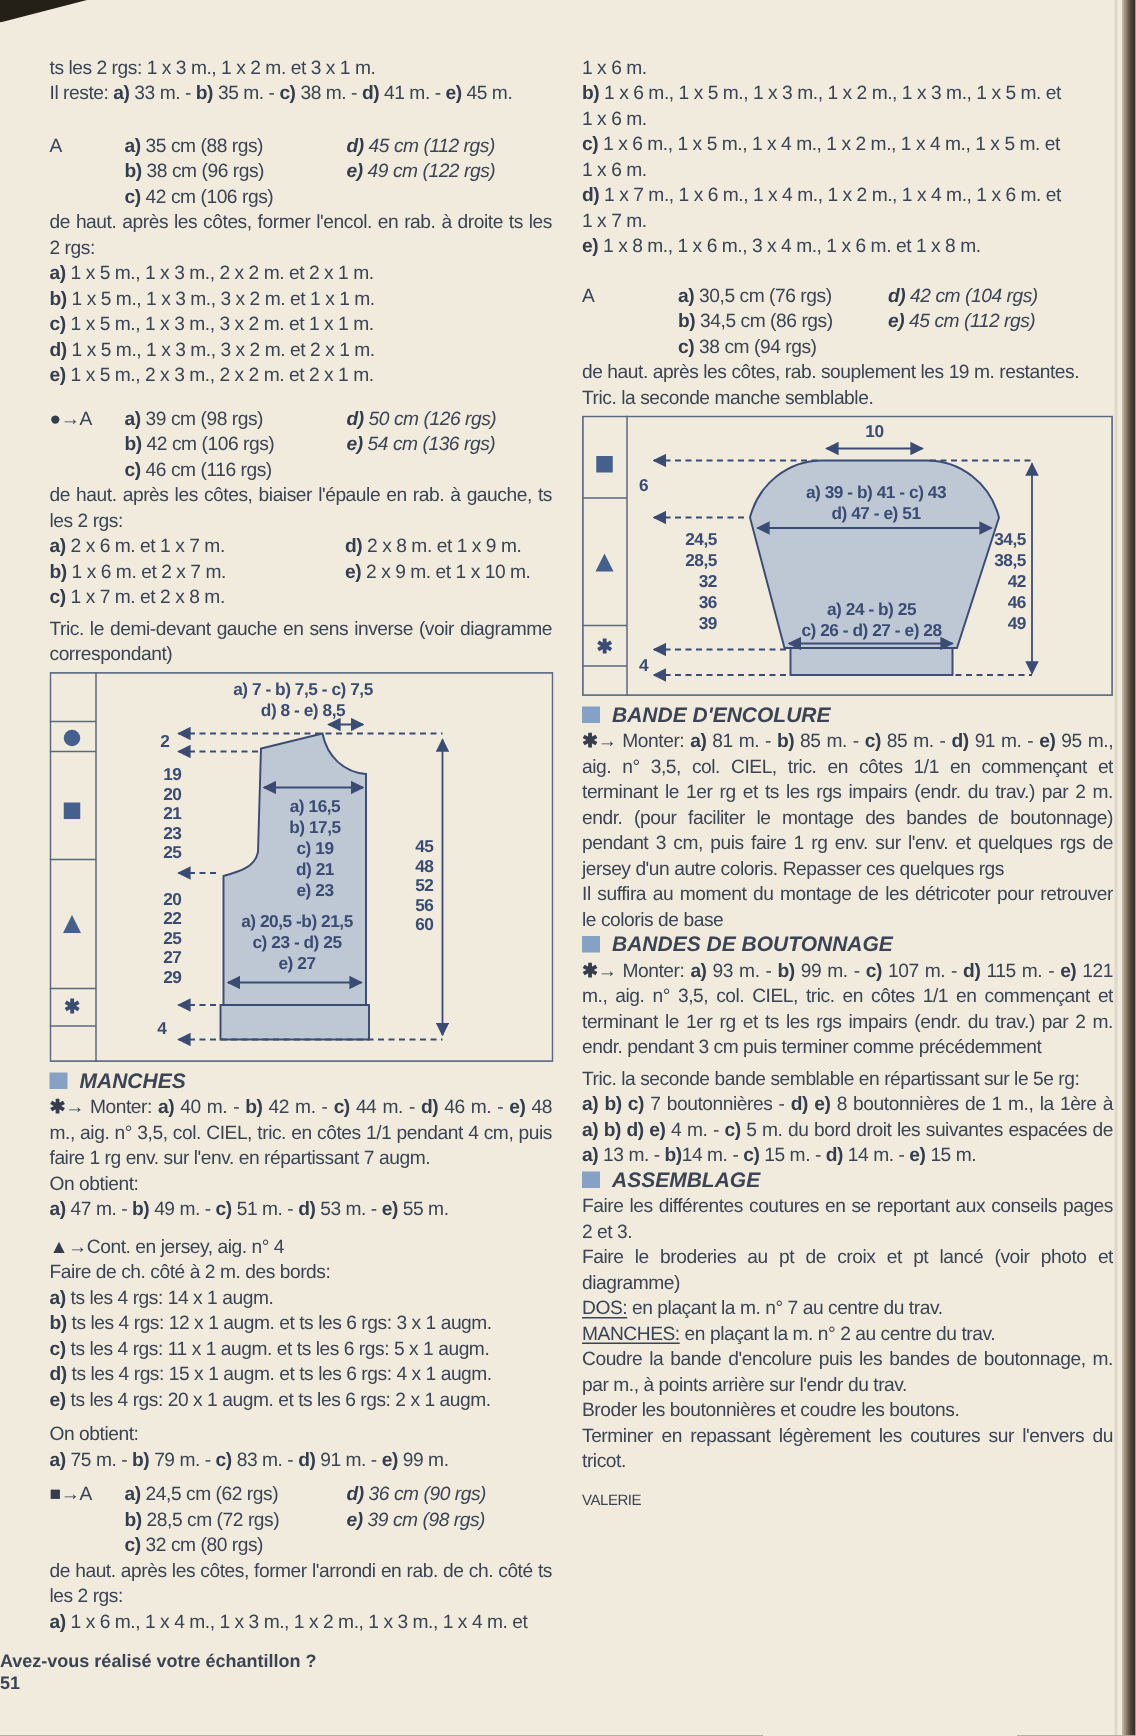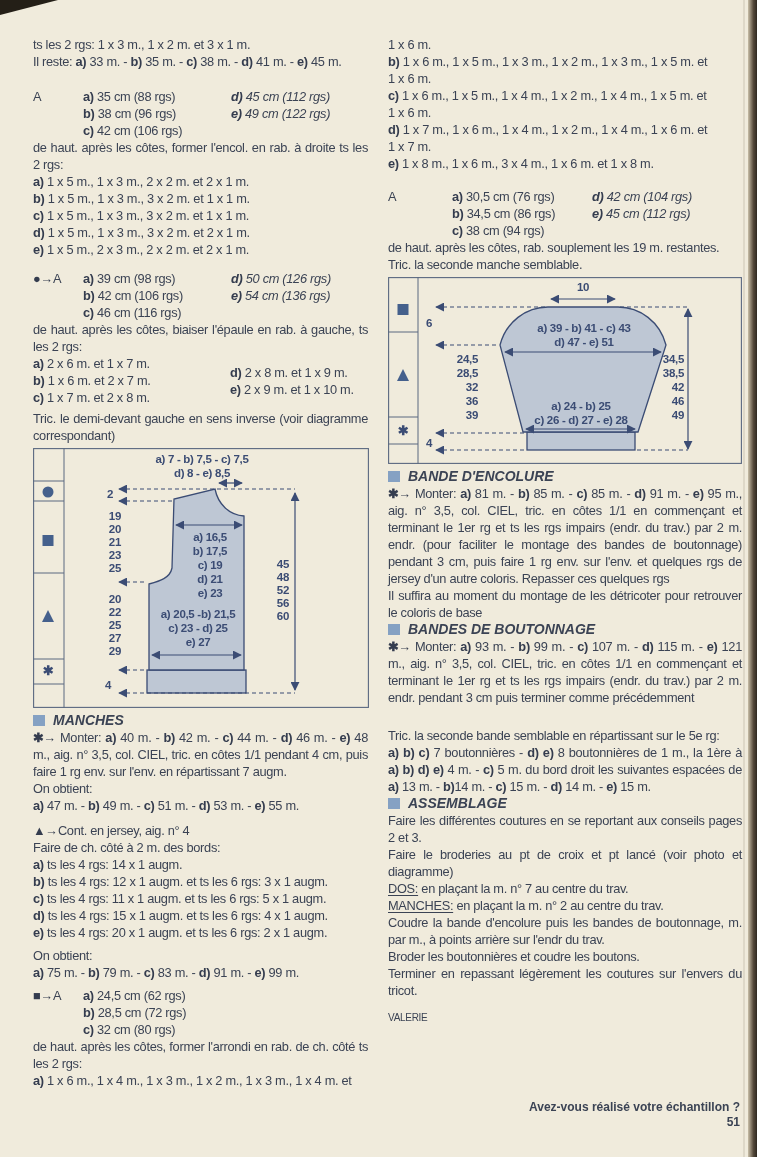--- a/index.html
+++ b/index.html
@@ -6,39 +6,39 @@
   .page{position:relative;width:757px;height:1157px;background:#f0ebdc;overflow:hidden;
         font-family:"Liberation Sans",sans-serif;color:#3b4354;}
   .col{position:absolute;top:36px;font-size:12.8px;line-height:17px;letter-spacing:-0.3px;}
   .col-left{left:33px;width:335px;}
   .col-right{left:388px;width:354px;}
   .ln{min-height:17px;}
   .just{text-align:justify;}
   b{color:#343c4e;}
   u{text-underline-offset:2px;}
   .gap6{margin-top:6px;}.gap4{margin-top:4px;}.gap8{margin-top:8px;}
-  .gap12{margin-top:12px;}.gap14{margin-top:21px;}.gap16{margin-top:16px;}.gap18{margin-top:18px;}
+  .gap12{margin-top:12px;}.gap14{margin-top:4px;}.gap16{margin-top:16px;}.gap18{margin-top:18px;}
   .sizeblock{display:flex;}
   .szm{width:50px;flex:none;}
   .szc{width:148px;flex:none;}
   .szc2{flex:1;font-style:italic;}
   .sizeblock.rt .szm{width:64px;}
   .sizeblock.rt .szc{width:140px;}
-  .twocol{display:flex;align-items:center;}
+  .twocol{display:flex;}
   .twocol .c1{width:197px;flex:none;}
   .twocol .c2{flex:1;}
   .sect{font-weight:bold;font-style:italic;font-size:14px;letter-spacing:0;margin-top:0;}
   .sq{display:inline-block;width:12px;height:11px;background:#85a1c3;margin-right:8px;
       vertical-align:-1px;}
   .diag{margin-top:4px;}
   svg text{font-family:"Liberation Sans",sans-serif;fill:#3b4c74;}
   .dlab{font-size:11.5px;font-weight:bold;}
   .dnum{font-size:11.5px;font-weight:600;}
   .sig{margin-top:10px;font-size:10px;}
-  .footer{position:absolute;left:0;top:1100px;width:740px;text-align:right;
+  .footer{position:absolute;left:0;top:1100px;width:740px;text-align:left;
           font-size:12px;font-weight:bold;line-height:15px;color:#3b4354;}
   .corner{position:absolute;left:0;top:0;width:58px;height:15px;background:#241f17;
           clip-path:polygon(0 0,100% 0,0 100%);}
   .edge{position:absolute;right:0;top:0;width:9px;height:100%;
         background:linear-gradient(to right,#c9bfa8,#55493a 60%,#2e2820);}
   .crease{position:absolute;right:12px;top:0;width:2px;height:100%;background:rgba(120,110,90,0.15);}
 </style>
 </head>
 <body>
 
@@ -178,20 +178,24 @@
     <div class="ln gap6">On obtient:</div>
     <div class="ln"><b>a)</b> 75 m. - <b>b)</b> 79 m. - <b>c)</b> 83 m. - <b>d)</b> 91 m. - <b>e)</b> 99 m.</div>
 
     <div class="sizeblock gap6">
       <span class="szm"><b>■→</b>A</span>
       <span class="szc">
         <div class="ln"><b>a)</b> 24,5 cm (62 rgs)</div>
         <div class="ln"><b>b)</b> 28,5 cm (72 rgs)</div>
         <div class="ln"><b>c)</b> 32 cm (80 rgs)</div>
       </span>
+      <span class="szc2">
+        <div class="ln"><b>d)</b> 36 cm (90 rgs)</div>
+        <div class="ln"><b>e)</b> 39 cm (98 rgs)</div>
+      </span>
     </div>
 
     <div class="just">de haut. après les côtes, former l'arrondi en rab. de ch. côté ts les 2 rgs:</div>
     <div class="ln"><b>a)</b> 1 x 6 m., 1 x 4 m., 1 x 3 m., 1 x 2 m., 1 x 3 m., 1 x 4 m. et</div>
   </div>
 
   <div class="col col-right">
     <div class="ln">1 x 6 m.</div>
     <div class="ln"><b>b)</b> 1 x 6 m., 1 x 5 m., 1 x 3 m., 1 x 2 m., 1 x 3 m., 1 x 5 m. et</div>
     <div class="ln">1 x 6 m.</div>

